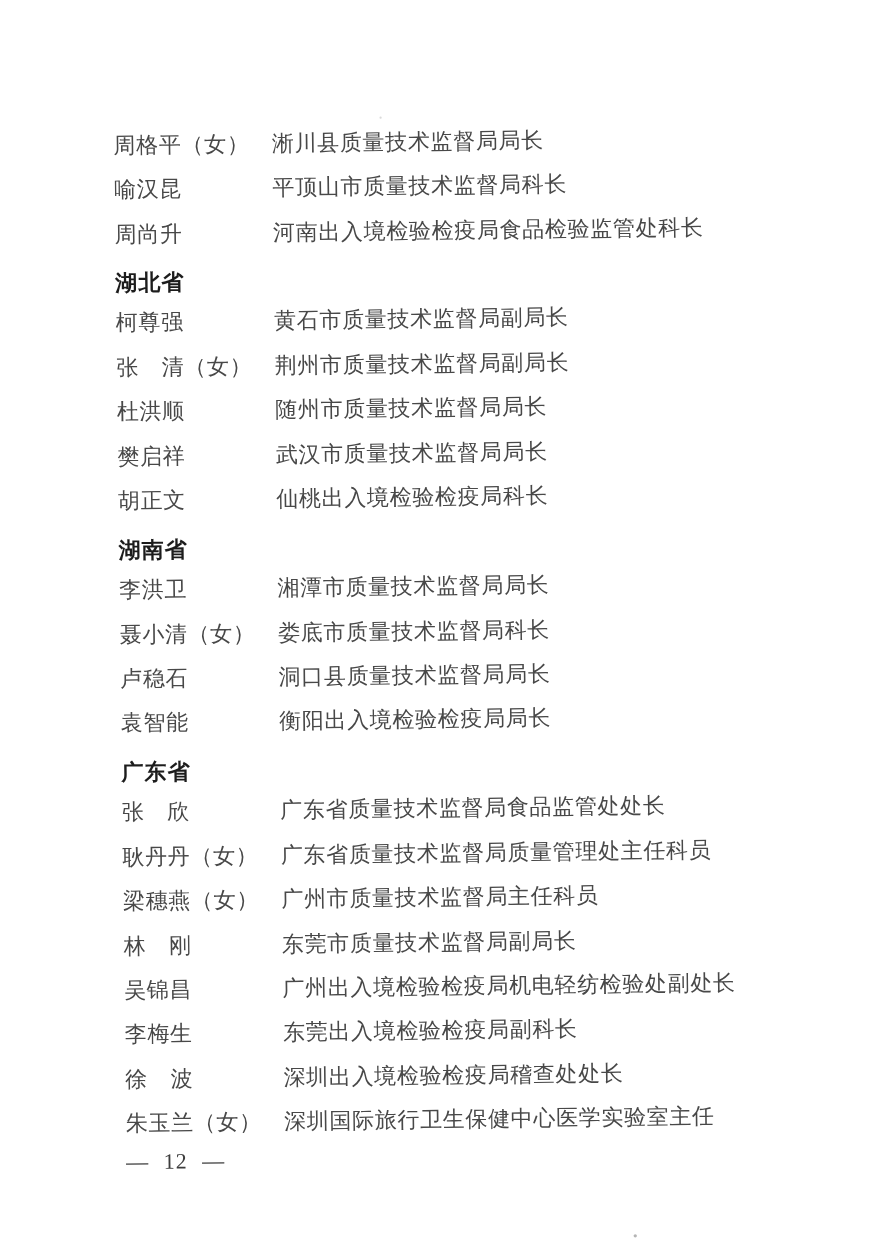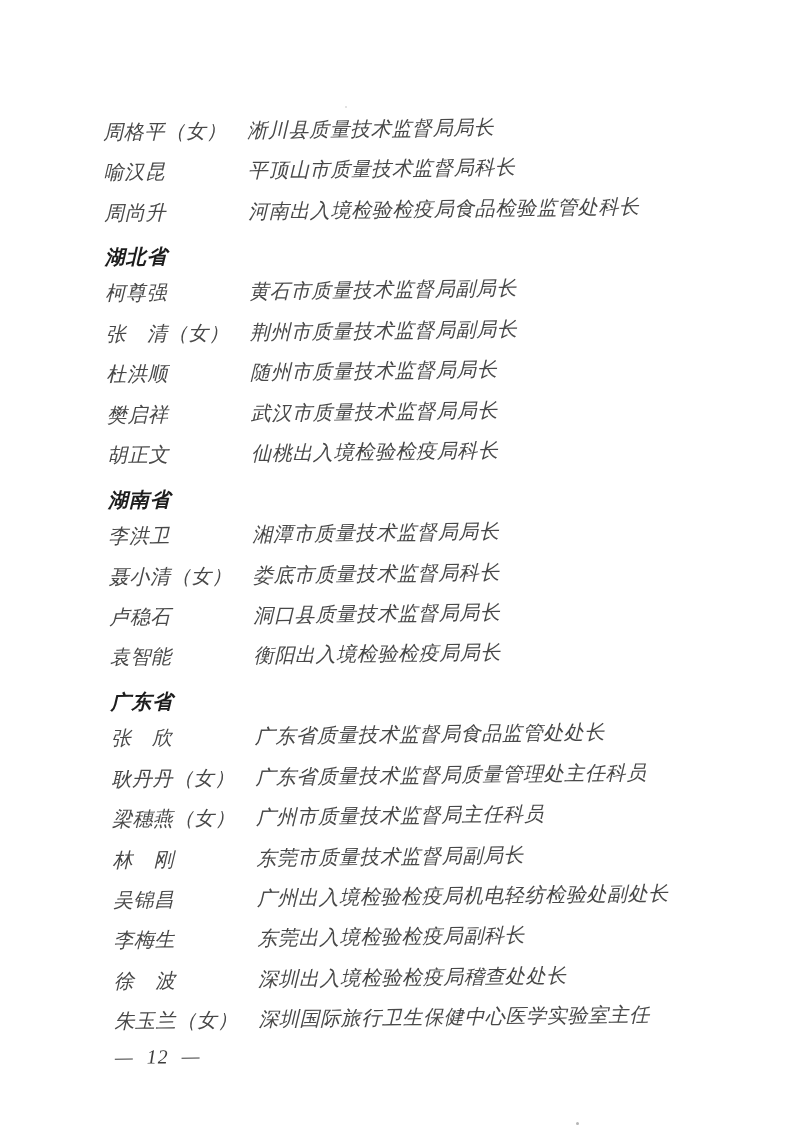--- a/index.html
+++ b/index.html
@@ -11,21 +11,20 @@
   html, body {
     width: 802px; height: 1134px;
     background: var(--bg-color);
     overflow: hidden;
     font-family: "Liberation Serif", "DejaVu Serif", serif;
   }
   .page {
     position: relative;
     width: 642px; height: 1134px;
     background: var(--bg-color);
-    font-style: italic;
   }
   
   .tilt {
     position: absolute;
     left: 0; top: 0; width: 802px; height: 1134px;
     transform: rotate(-0.72deg);
     transform-origin: 103px 118px;
   }
   .rows {
     position: absolute;

